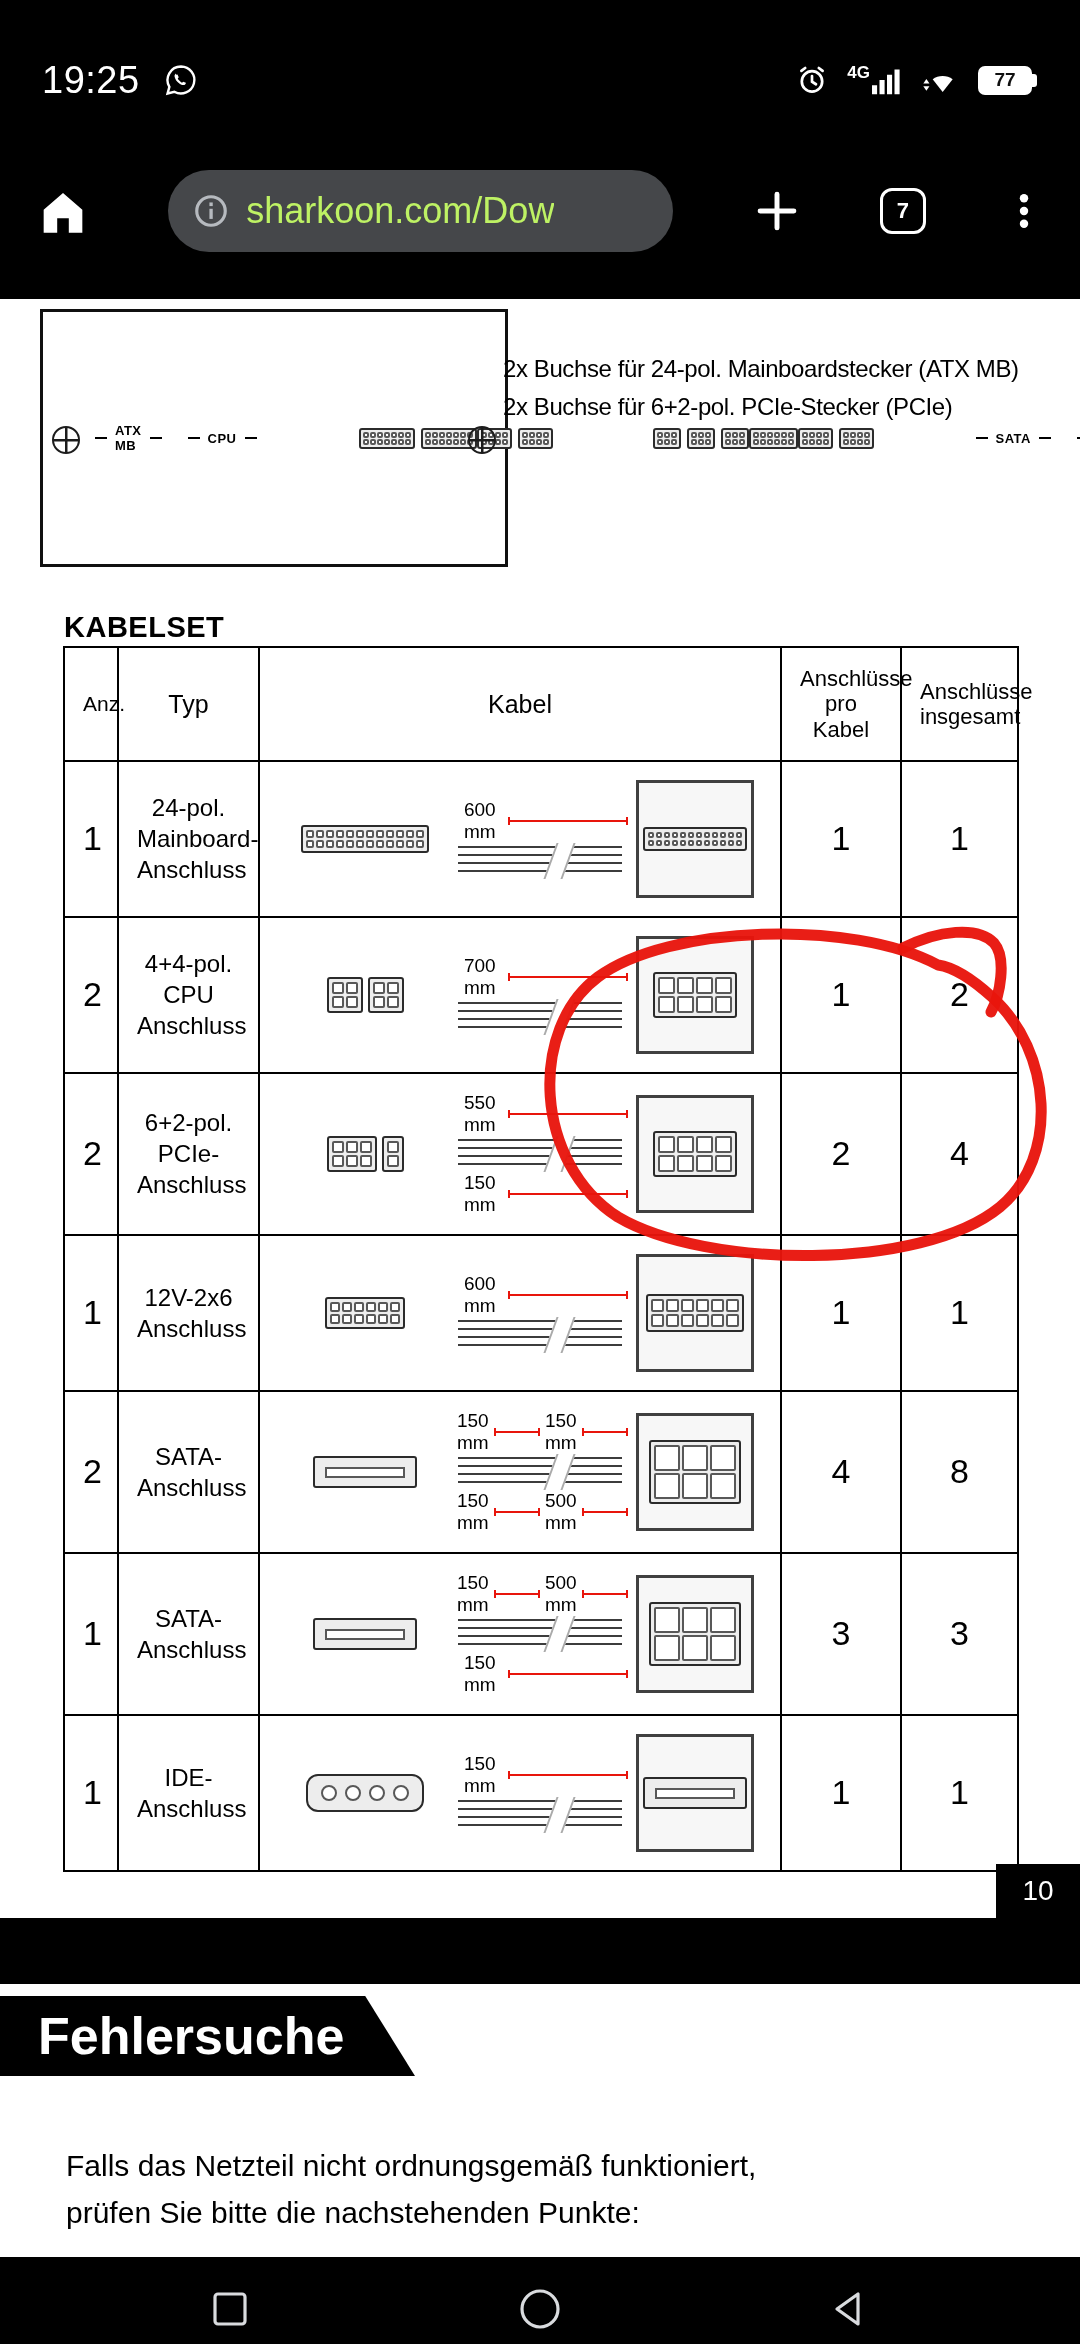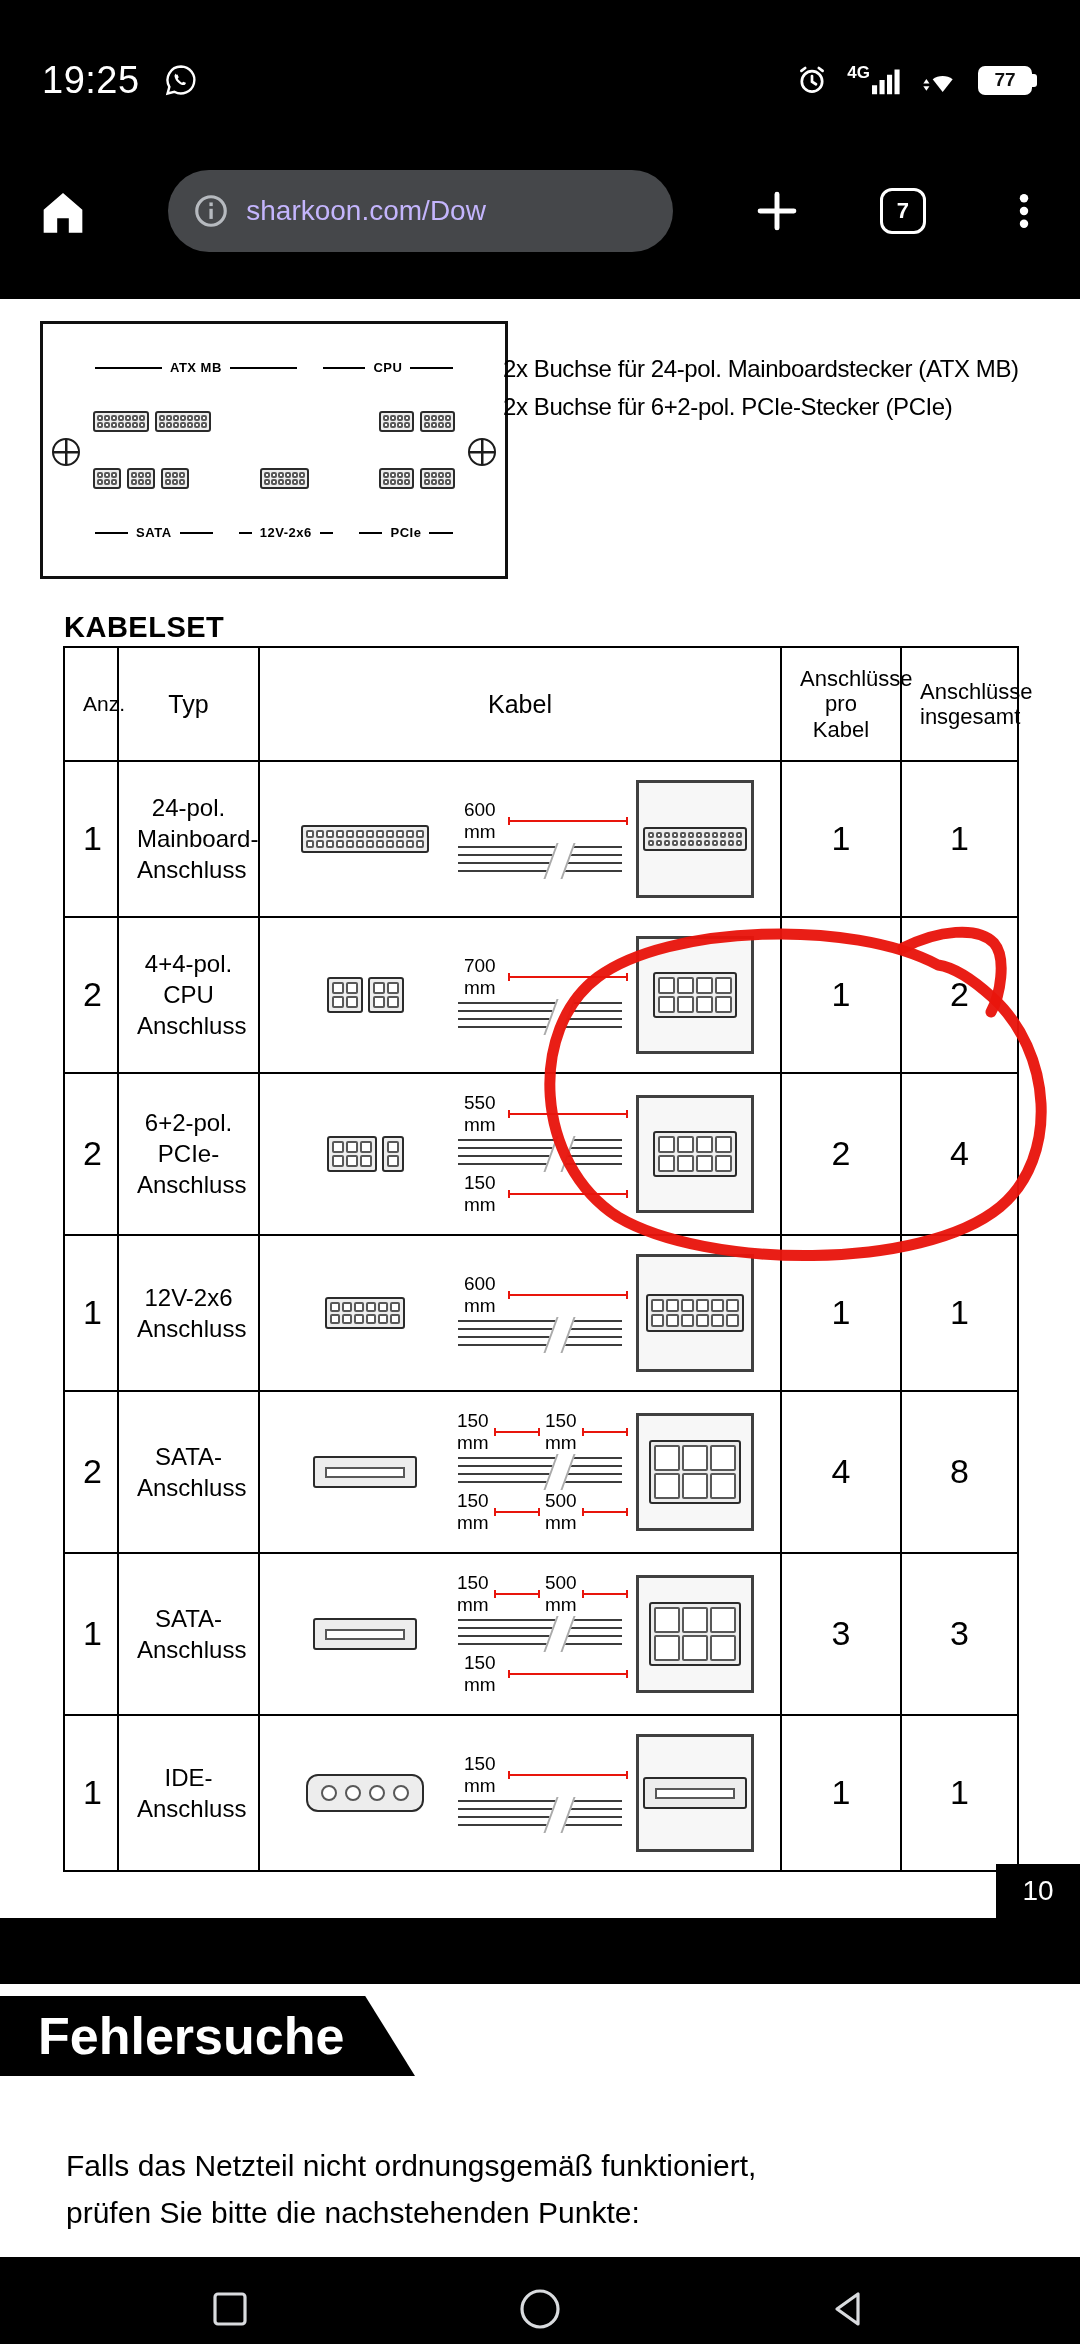--- a/index.html
+++ b/index.html
@@ -14,28 +14,28 @@
   .sb-time{ font-size:38px; font-weight:500; letter-spacing:.5px; }
   .sb-right{ margin-left:auto; display:flex; align-items:center; gap:18px; }
   .sig{ display:flex; align-items:flex-end; }
   .g4{ font-size:17px; font-weight:700; margin-right:2px; transform:translateY(-12px); }
   .batt{ position:relative; width:54px; height:29px; background:#fff; border-radius:7px; display:flex; align-items:center; justify-content:center; font-size:19px; font-weight:700; color:#101010; margin-right:6px; }
   .batt::after{ content:""; position:absolute; right:-5px; top:8px; width:5px; height:13px; background:#fff; border-radius:0 3px 3px 0; }
 
   
   .toolbar{ position:absolute; top:128px; left:0; right:0; height:134px; display:flex; align-items:center; justify-content:space-between; padding:0 34px; }
   .url-pill{ flex:0 0 505px; height:82px; border-radius:41px; background:#45474a; display:flex; align-items:center; gap:16px; padding:0 24px; cursor:pointer; }
-  .url-text{ font-size:28px; color:#c4b5fd; white-space:nowrap; overflow:hidden; }
+  .url-text{ font-size:36px; color:#bef264; white-space:nowrap; overflow:hidden; }
   .tab-box{ width:46px; height:46px; border:3.5px solid #fff; border-radius:12px; color:#fff; font-size:22px; font-weight:700; display:flex; align-items:center; justify-content:center; }
 
   
   .content{ position:absolute; top:283px; left:0; width:1080px; height:1619px; background:#fff; color:#000; }
 
   
-  .psu{ position:absolute; left:40px; top:22px; width:468px; height:258px; border:3px solid #101010; background:#fff; display:flex; flex-direction:column; justify-content:space-evenly; }
+  .psu{ position:absolute; left:40px; top:10px; width:468px; height:258px; border:3px solid #101010; background:#fff; display:flex; flex-direction:row; justify-content:space-evenly; }
   .psu-lblrow{ display:flex; gap:26px; padding:0 52px; align-items:center; }
   .psu-lbl{ display:flex; align-items:center; gap:8px; font-size:13px; font-weight:700; letter-spacing:.5px; }
   .psu-lbl i{ flex:1; height:2px; background:#000; min-width:12px; }
   .w-atx{ flex:1.55; } .w-cpu{ flex:1; } .w-sata{ flex:1.25; } .w-12v{ flex:1; } .w-pcie{ flex:1; }
   .psu-row{ display:flex; justify-content:space-between; align-items:center; padding:0 50px; }
   .psu-row .grp{ display:flex; gap:6px; }
   .psu .conn{ padding:2px; gap:1px; }
   .screw{ position:absolute; top:114px; width:28px; height:28px; border:2.5px solid #1c1c1c; border-radius:50%;
     background-image:linear-gradient(#1c1c1c,#1c1c1c),linear-gradient(#1c1c1c,#1c1c1c);
     background-size:100% 2.5px,2.5px 100%; background-position:center,center; background-repeat:no-repeat; }

